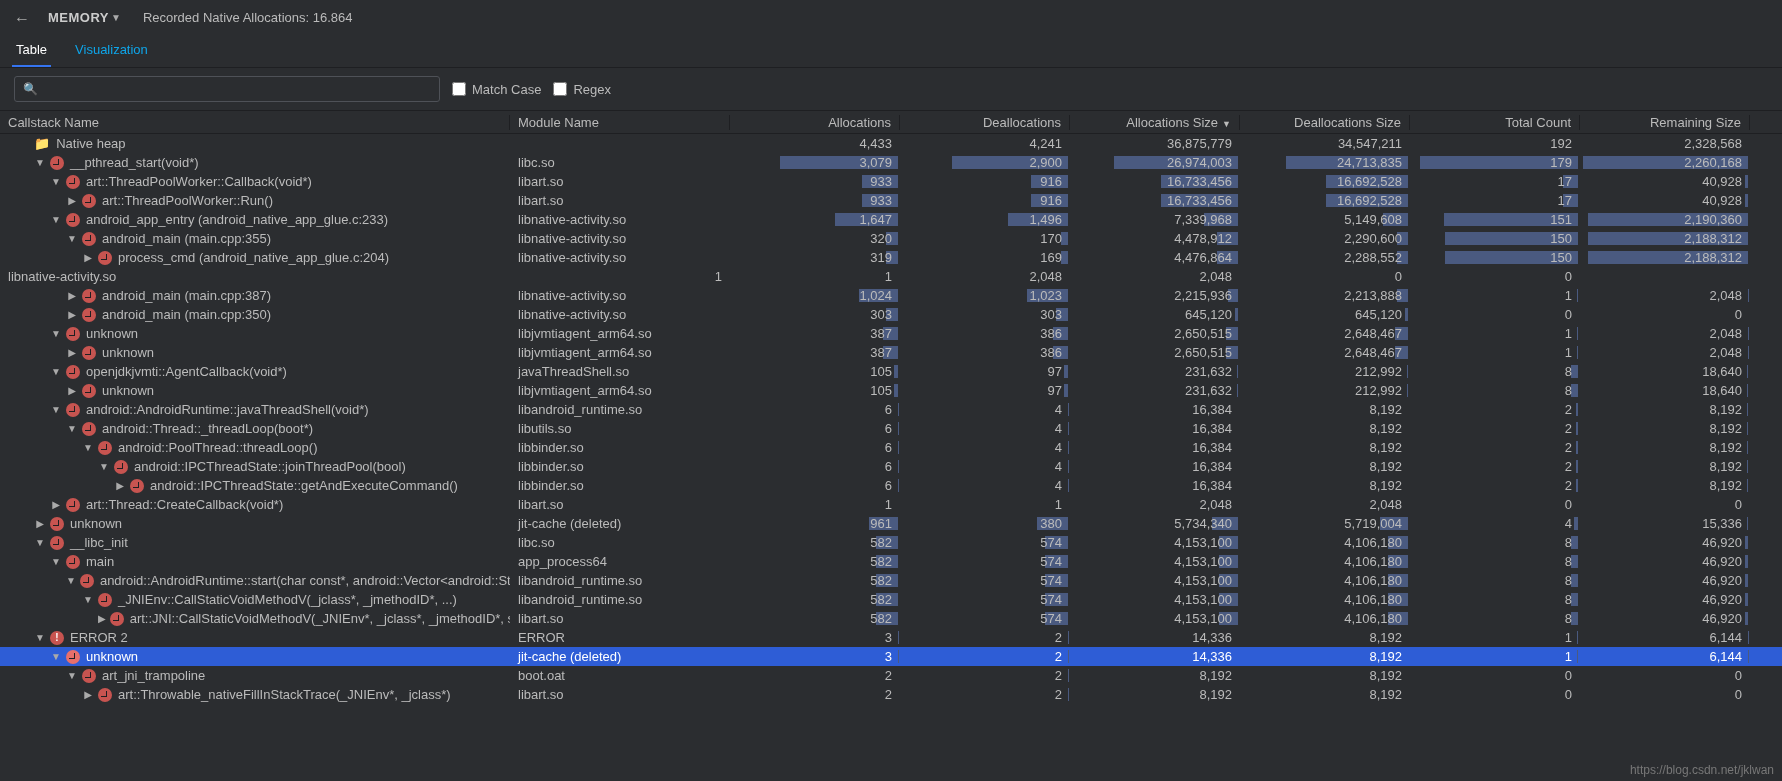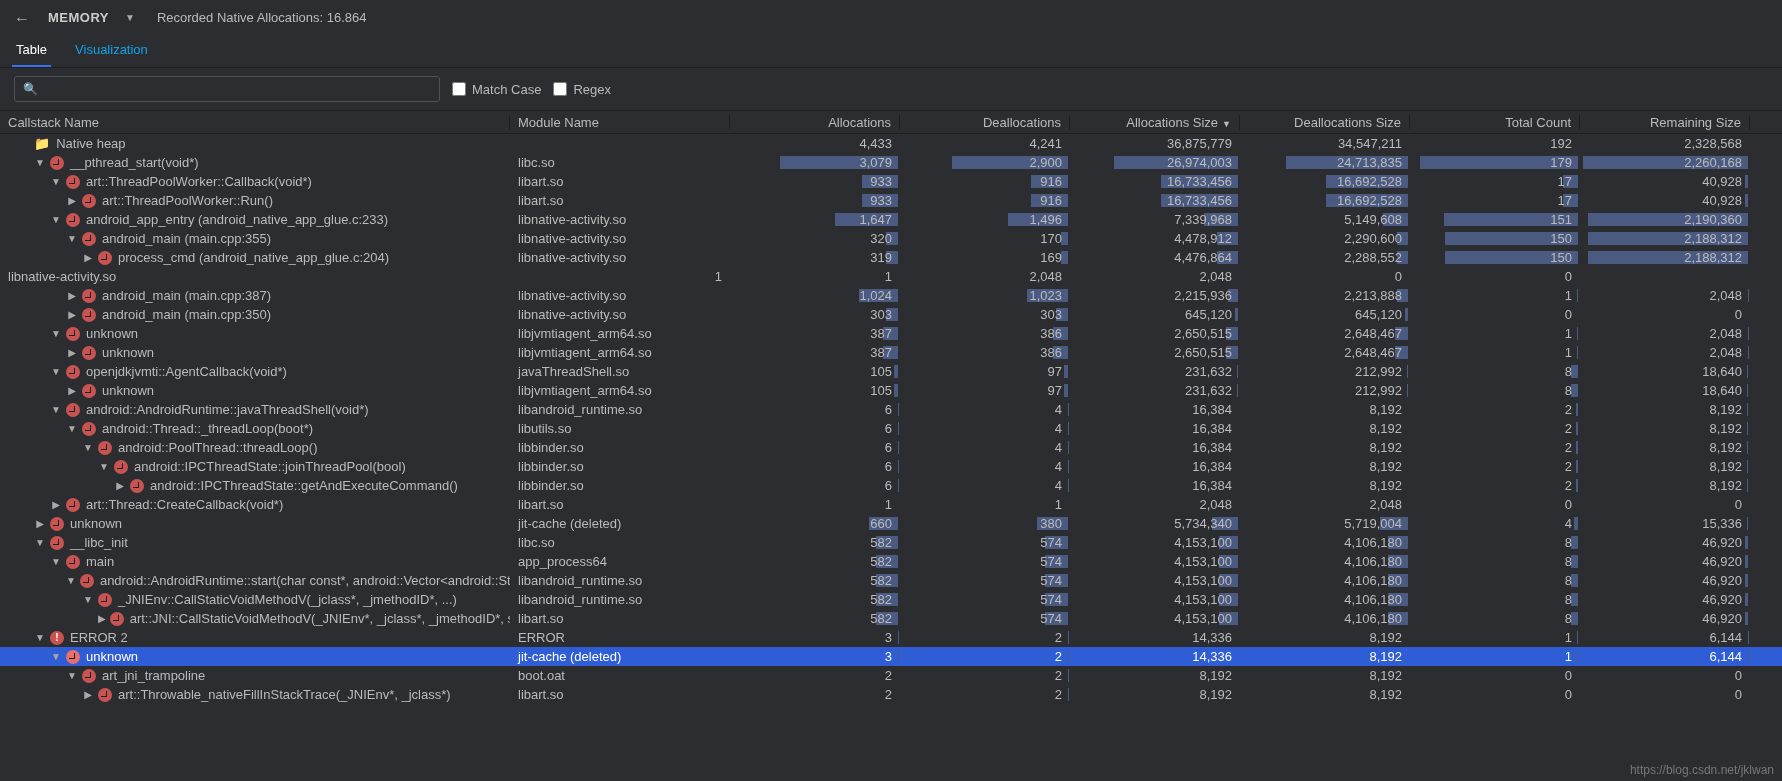--- a/index.html
+++ b/index.html
@@ -12,21 +12,21 @@
   width: 1782px;
 }
 .header-bar {
   display: flex;
   align-items: center;
   height: 34px;
   padding: 0 14px;
   background: #2b2d30;
 }
 .back-arrow { color: #aaa; font-size: 16px; margin-right: 18px; cursor: pointer; }
-.section-title { color: #cccccc; font-weight: 600; letter-spacing: 0.5px; margin-right: 16px; }
+.section-title { color: #cccccc; font-weight: 600; letter-spacing: 0.5px; margin-right: 2px; }
 .section-dd { color: #aaa; font-size: 10px; margin-right: 22px; }
 .recording-info { color: #bbbbbb; }
 .tab-bar {
   display: flex;
   padding: 0 12px;
   border-bottom: 1px solid #1e1f22;
   background: #2b2d30;
 }
 .tab {
   padding: 8px 4px;
@@ -484,21 +484,21 @@
         <div class="num"><span class="bar" style="width: 0%;"></span><span class="val">0</span></div>
         <div class="num"><span class="bar" style="width: 0%;"></span><span class="val">0</span></div>
       </div>
       <div class="row">
         <div class="name-cell" style="padding-left: 34px;">
           <span class="disclosure ">▶</span>
           <span class="clock-icon"></span>
           <span>unknown</span>
         </div>
         <div>jit-cache (deleted)</div>
-        <div class="num"><span class="bar" style="width: 17.3472%;"></span><span class="val">660</span></div>
+        <div class="num"><span class="bar" style="width: 17.3472%;"></span><span class="val">961</span></div>
         <div class="num"><span class="bar" style="width: 18.0382%;"></span><span class="val">380</span></div>
         <div class="num"><span class="bar" style="width: 15.5504%;"></span><span class="val">5,734,340</span></div>
         <div class="num"><span class="bar" style="width: 16.5542%;"></span><span class="val">5,719,004</span></div>
         <div class="num"><span class="bar" style="width: 2.08333%;"></span><span class="val">4</span></div>
         <div class="num"><span class="bar" style="width: 0.658602%;"></span><span class="val">15,336</span></div>
       </div>
       <div class="row">
         <div class="name-cell" style="padding-left: 34px;">
           <span class="disclosure ">▼</span>
           <span class="clock-icon"></span>

